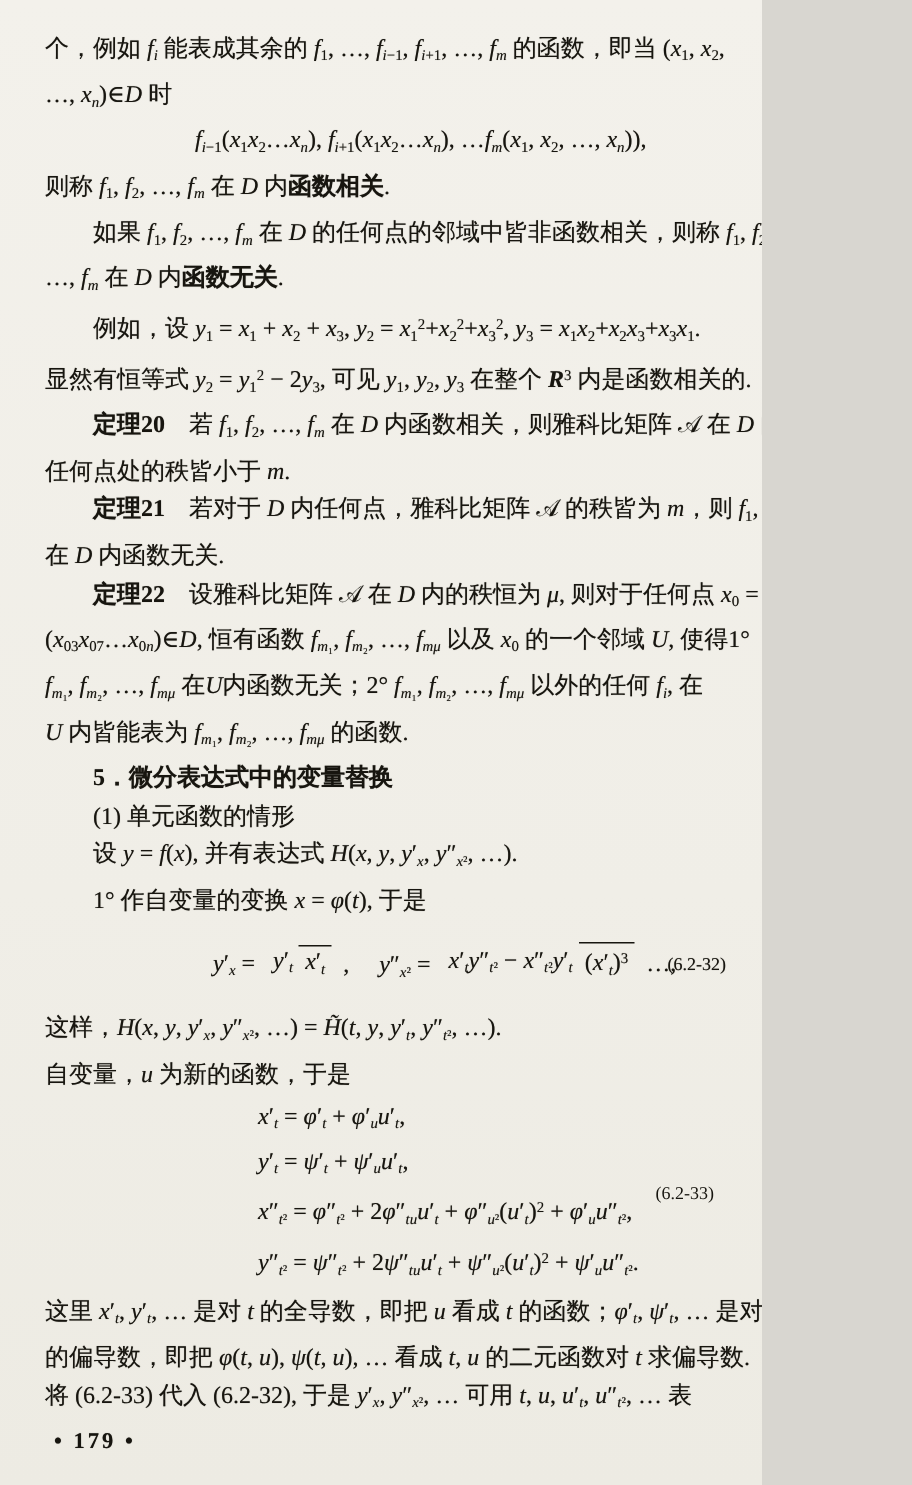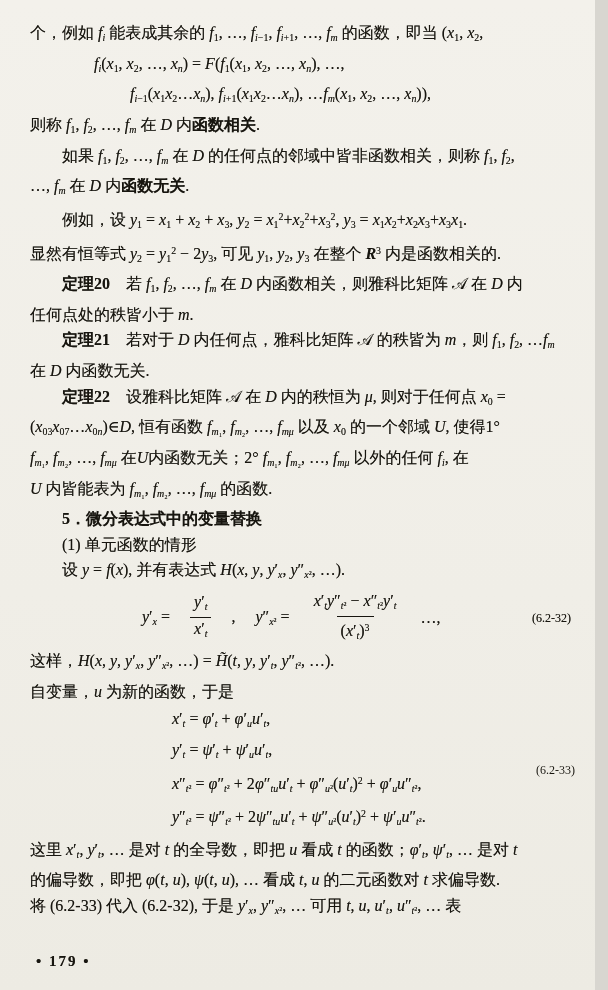--- a/index.html
+++ b/index.html
@@ -1,18 +1,18 @@
 <!DOCTYPE html>
 <html><head>
 <meta charset="utf-8">
 <style>
   html,body{margin:0;padding:0;background:#d8d6d0;}
   .page{
     position:relative;
-    width:595px;height:990px;
+    width:508px;height:990px;
     box-sizing:border-box;
     background:linear-gradient(180deg,#f3f1eb 0%,#f0eee7 60%,#edebe3 100%);
     color:#17150f;
     font-family:"Liberation Serif","DejaVu Serif",serif;
     padding:20px 20px 0 30px;
     overflow:hidden;
   }
   .line{
     font-size:16px;
     line-height:25.5px;
@@ -26,60 +26,61 @@
   sup{font-size:.62em;vertical-align:.5em;}
   b{font-weight:bold;margin-top:48px;}
   i{font-style:italic;}
   .eq32{
     display:flex;align-items:center;
     position:relative;height:56px;
     padding-left:112px;margin:2px 0 2px 0;
     font-size:16px;white-space:nowrap;
     text-shadow:0 0 .5px rgba(23,21,15,.55);
   }
-  .frac{display:inline-flex;flex-direction:column;align-items:center;margin:0 20px;}
+  .frac{display:inline-flex;flex-direction:row;align-items:center;margin:0 8px;}
   .frac span{line-height:21px;padding:0 4px;}
   .frac .den{border-top:1.3px solid #17150f;}
   .eqtag{position:absolute;right:4px;top:50%;transform:translateY(-50%);font-size:12px;}
   .eq33{position:relative;margin:2px 0;padding-left:142px;}
-  .eq33 .eqtag{right:0;}
+  .eq33 .eqtag{right:12px;}
   .footer{
     position:absolute;left:36px;bottom:20px;
     font-size:15px;font-weight:bold;letter-spacing:2px;
     text-shadow:0 0 .5px rgba(23,21,15,.55);
   }
 </style>
 </head>
 <body>
 
 <div class="page" style="color: rgb(23, 21, 15);">
 
   <div class="line">个，例如 <i>f</i><sub><i>i</i></sub> 能表成其余的 <i>f</i><sub>1</sub>, …, <i>f</i><sub><i>i</i>−1</sub>, <i>f</i><sub><i>i</i>+1</sub>, …, <i>f</i><sub><i>m</i></sub> 的函数，即当 (<i>x</i><sub>1</sub>, <i>x</i><sub>2</sub>,</div>
+  <div class="line">…, <i>x</i><sub><i>n</i></sub>)∈<i>D</i> 时</div>
 
   <div>
-    <div class="line fm1"><i>f</i><sub><i>i</i></sub>(<i>x</i><sub>1</sub>, <i>x</i><sub>2</sub>, …, <i>x</i><sub><i>n</i></sub>) = <i>F</i>(<i>f</i><sub>1</sub>(<i>x</i><sub>1</sub>, <i>x</i><sub>2</sub>, …, <i>x</i><sub><i>n</i></sub>), …,</div>
     <div class="line fm2"><i>f</i><sub><i>i</i>−1</sub>(<i>x</i><sub>1</sub><i>x</i><sub>2</sub>…<i>x</i><sub><i>n</i></sub>), <i>f</i><sub><i>i</i>+1</sub>(<i>x</i><sub>1</sub><i>x</i><sub>2</sub>…<i>x</i><sub><i>n</i></sub>), …<i>f</i><sub><i>m</i></sub>(<i>x</i><sub>1</sub>, <i>x</i><sub>2</sub>, …, <i>x</i><sub><i>n</i></sub>)),</div>
   </div>
 
   <div class="line">则称 <i>f</i><sub>1</sub>, <i>f</i><sub>2</sub>, …, <i>f</i><sub><i>m</i></sub> 在 <i>D</i> 内<b>函数相关</b>.</div>
   <div class="line ind">如果 <i>f</i><sub>1</sub>, <i>f</i><sub>2</sub>, …, <i>f</i><sub><i>m</i></sub> 在 <i>D</i> 的任何点的邻域中皆非函数相关，则称 <i>f</i><sub>1</sub>, <i>f</i><sub>2</sub>,</div>
   <div class="line">…, <i>f</i><sub><i>m</i></sub> 在 <i>D</i> 内<b>函数无关</b>.</div>
   <div class="line ind">例如，设 <i>y</i><sub>1</sub> = <i>x</i><sub>1</sub> + <i>x</i><sub>2</sub> + <i>x</i><sub>3</sub>, <i>y</i><sub>2</sub> = <i>x</i><sub>1</sub><sup>2</sup>+<i>x</i><sub>2</sub><sup>2</sup>+<i>x</i><sub>3</sub><sup>2</sup>, <i>y</i><sub>3</sub> = <i>x</i><sub>1</sub><i>x</i><sub>2</sub>+<i>x</i><sub>2</sub><i>x</i><sub>3</sub>+<i>x</i><sub>3</sub><i>x</i><sub>1</sub>.</div>
   <div class="line">显然有恒等式 <i>y</i><sub>2</sub> = <i>y</i><sub>1</sub><sup>2</sup> − 2<i>y</i><sub>3</sub>, 可见 <i>y</i><sub>1</sub>, <i>y</i><sub>2</sub>, <i>y</i><sub>3</sub> 在整个 <b><i>R</i></b><sup>3</sup> 内是函数相关的.</div>
   <div class="line ind"><b>定理20</b>　若 <i>f</i><sub>1</sub>, <i>f</i><sub>2</sub>, …, <i>f</i><sub><i>m</i></sub> 在 <i>D</i> 内函数相关，则雅科比矩阵 𝒜 在 <i>D</i> 内</div>
   <div class="line">任何点处的秩皆小于 <i>m</i>.</div>
   <div class="line ind"><b>定理21</b>　若对于 <i>D</i> 内任何点，雅科比矩阵 𝒜 的秩皆为 <i>m</i>，则 <i>f</i><sub>1</sub>, <i>f</i><sub>2</sub>, …<i>f</i><sub><i>m</i></sub></div>
   <div class="line">在 <i>D</i> 内函数无关.</div>
   <div class="line ind"><b>定理22</b>　设雅科比矩阵 𝒜 在 <i>D</i> 内的秩恒为 <i>μ</i>, 则对于任何点 <i>x</i><sub>0</sub> =</div>
   <div class="line">(<i>x</i><sub>03</sub><i>x</i><sub>07</sub>…<i>x</i><sub>0<i>n</i></sub>)∈<i>D</i>, 恒有函数 <i>f</i><sub><i>m</i>₁</sub>, <i>f</i><sub><i>m</i>₂</sub>, …, <i>f</i><sub><i>mμ</i></sub> 以及 <i>x</i><sub>0</sub> 的一个邻域 <i>U</i>, 使得1°</div>
   <div class="line"><i>f</i><sub><i>m</i>₁</sub>, <i>f</i><sub><i>m</i>₂</sub>, …, <i>f</i><sub><i>mμ</i></sub> 在<i>U</i>内函数无关；2° <i>f</i><sub><i>m</i>₁</sub>, <i>f</i><sub><i>m</i>₂</sub>, …, <i>f</i><sub><i>mμ</i></sub> 以外的任何 <i>f</i><sub><i>i</i></sub>, 在</div>
   <div class="line"><i>U</i> 内皆能表为 <i>f</i><sub><i>m</i>₁</sub>, <i>f</i><sub><i>m</i>₂</sub>, …, <i>f</i><sub><i>mμ</i></sub> 的函数.</div>
   <div class="line ind"><b>5．微分表达式中的变量替换</b></div>
   <div class="line ind">(1) 单元函数的情形</div>
   <div class="line ind">设 <i>y</i> = <i>f</i>(<i>x</i>), 并有表达式 <i>H</i>(<i>x</i>, <i>y</i>, <i>y</i>′<sub><i>x</i></sub>, <i>y</i>″<sub><i>x</i>²</sub>, …).</div>
+  <div class="line ind">1° 作自变量的变换 <i>x</i> = <i>φ</i>(<i>t</i>), 于是</div>
 
   <div class="eq32">
     <span><i>y</i>′<sub><i>x</i></sub> = </span>
     <span class="frac">
       <span class="num"><i>y</i>′<sub><i>t</i></sub></span>
       <span class="den"><i>x</i>′<sub><i>t</i></sub></span>
     </span>
     <span>,　 <i>y</i>″<sub><i>x</i>²</sub> = </span>
     <span class="frac">
       <span class="num"><i>x</i>′<sub><i>t</i></sub><i>y</i>″<sub><i>t</i>²</sub> − <i>x</i>″<sub><i>t</i>²</sub><i>y</i>′<sub><i>t</i></sub></span>

